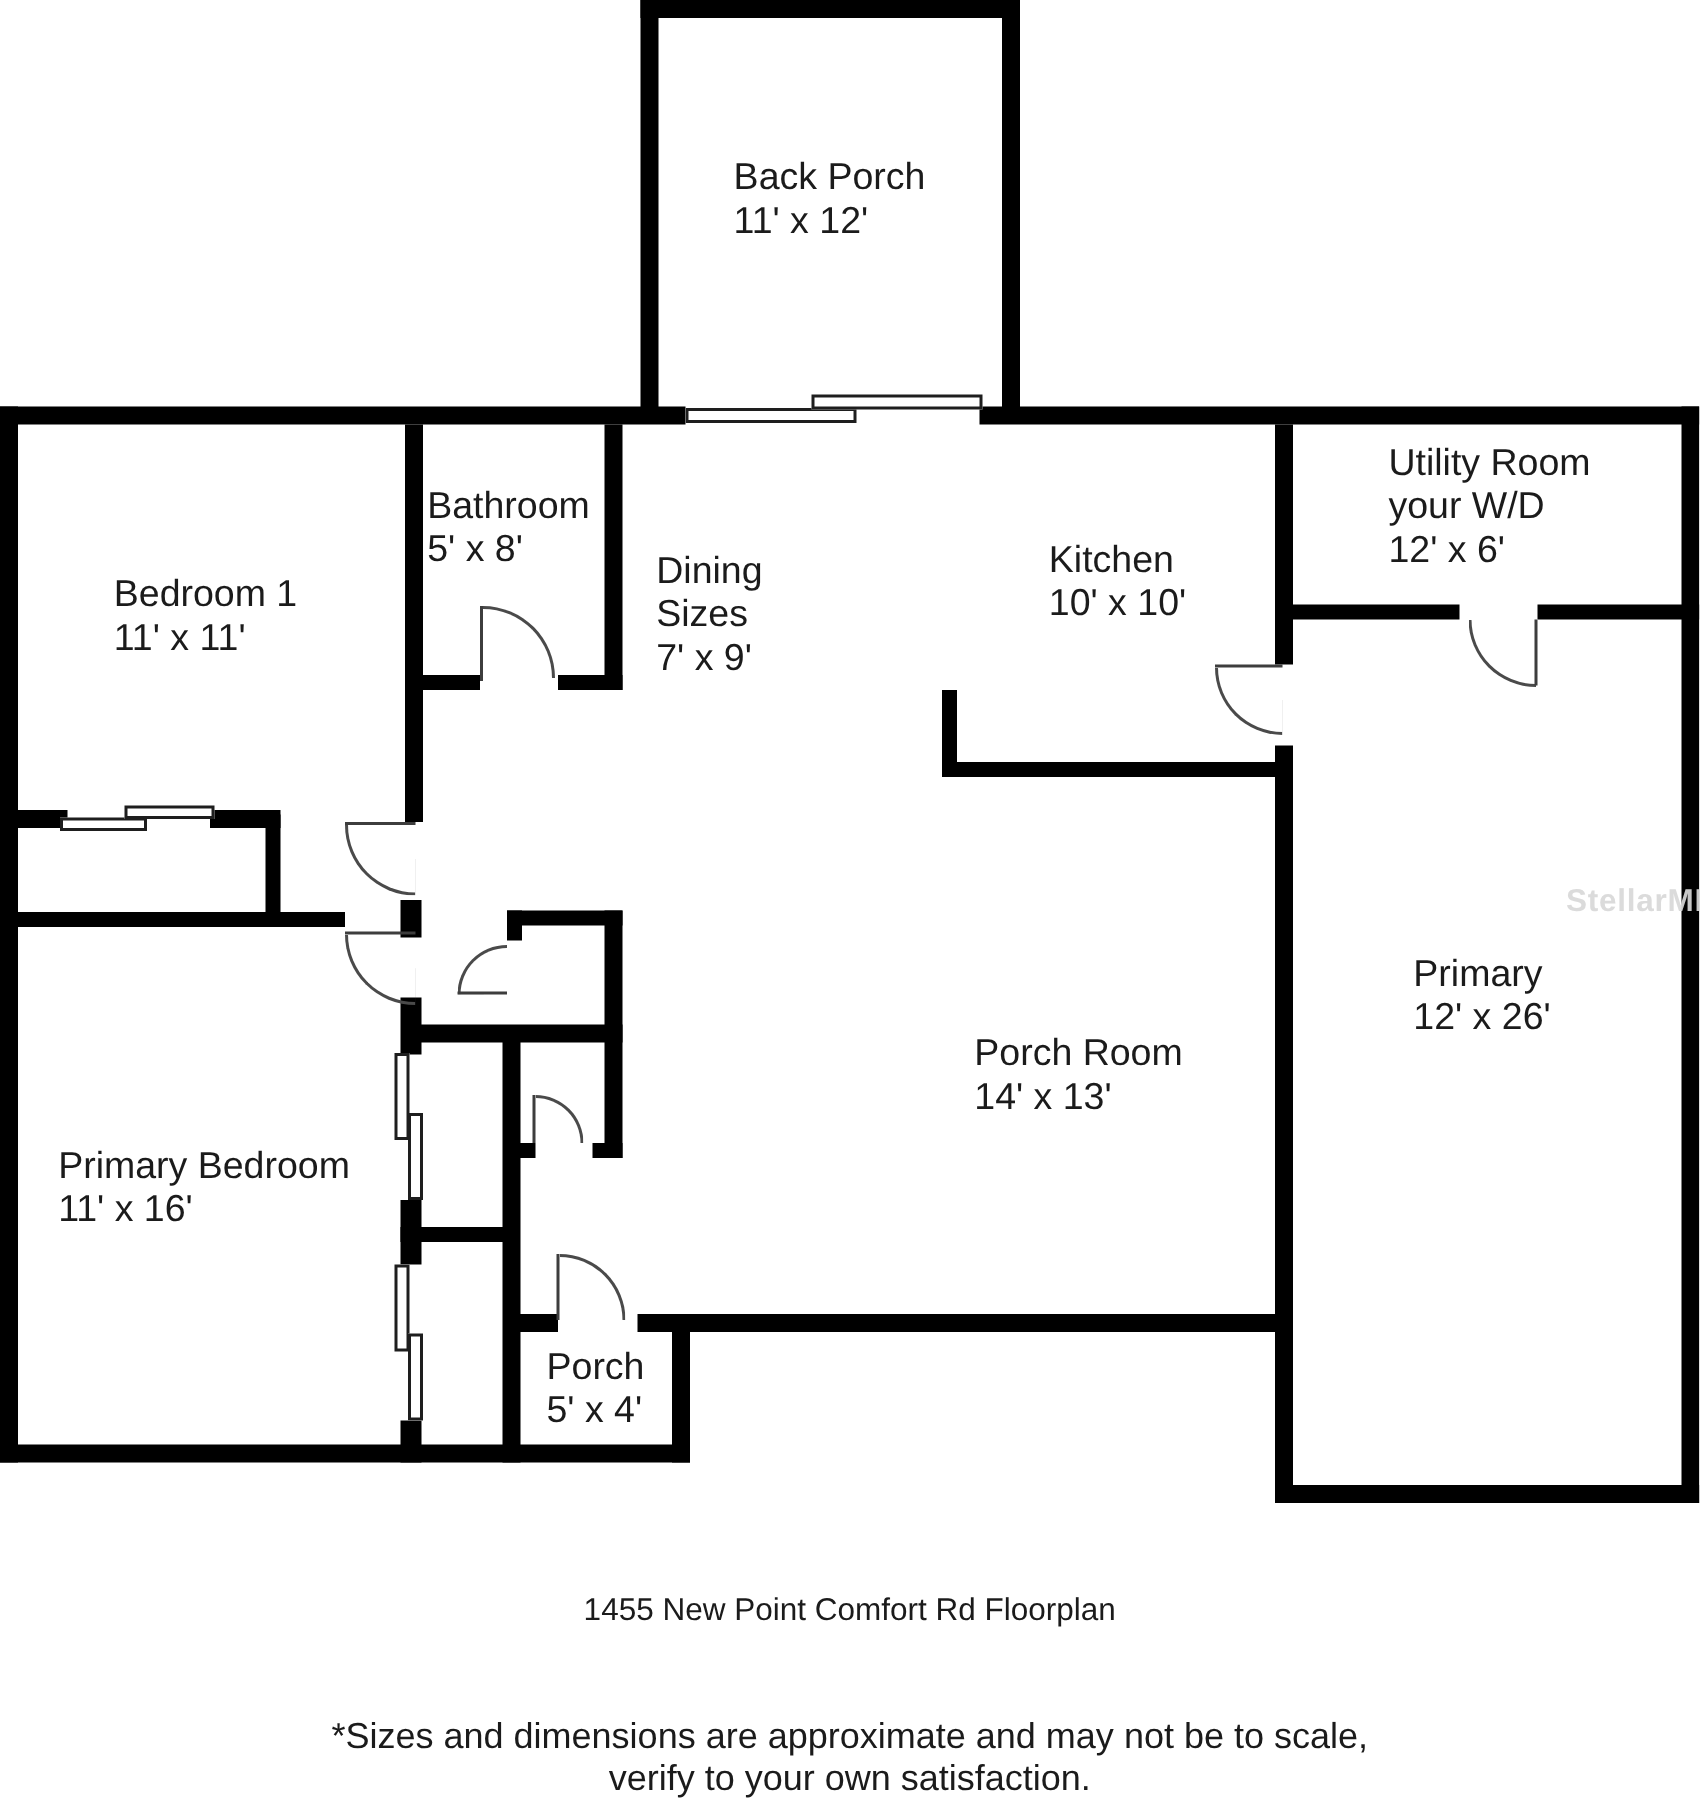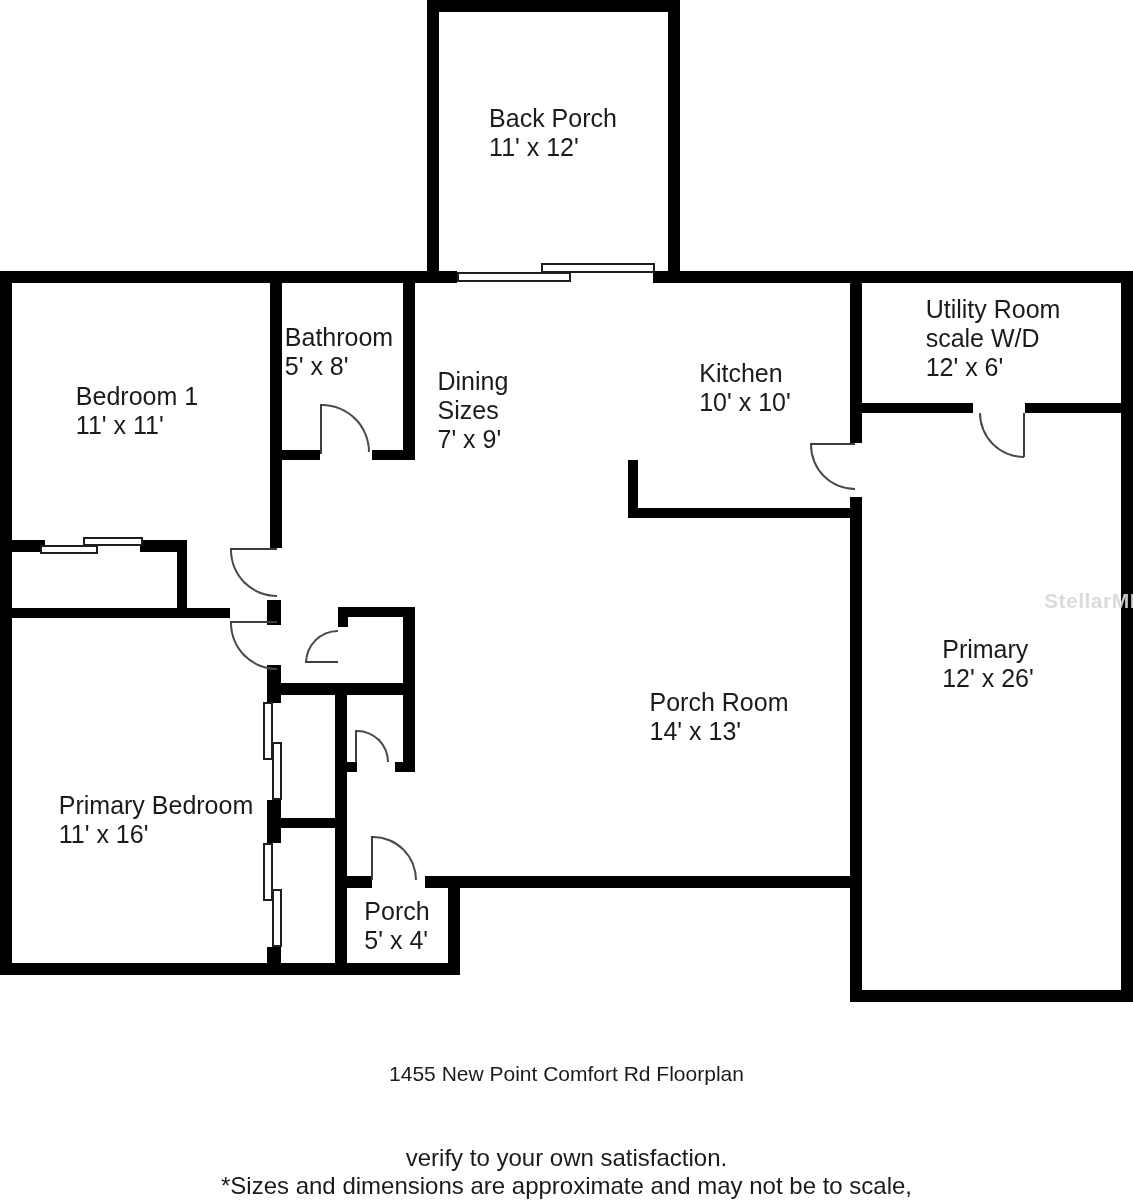--- a/index.html
+++ b/index.html
@@ -132,45 +132,45 @@
     <div>7' x 9'</div>
   </div>
 
   <div class="room-label" style="left:745px; top:388px;">
     <div>Kitchen</div>
     <div>10' x 10'</div>
   </div>
 
   <div class="room-label" style="left:993px; top:338px;">
     <div>Utility Room</div>
-    <div>scale W/D</div>
+    <div>your W/D</div>
     <div>12' x 6'</div>
   </div>
 
   <div class="room-label" style="left:988px; top:664px;">
     <div>Primary</div>
     <div>12' x 26'</div>
   </div>
 
   <div class="room-label" style="left:719px; top:717px;">
     <div>Porch Room</div>
     <div>14' x 13'</div>
   </div>
 
-  <div class="room-label" style="left:156px; top:792px;margin-top:28px;">
+  <div class="room-label" style="left:136px; top:792px;">
     <div>Primary Bedroom</div>
     <div>11' x 16'</div>
   </div>
 
   <div class="room-label" style="left:397px; top:926px;">
     <div>Porch</div>
     <div>5' x 4'</div>
   </div>
 
   <div class="watermark" style="left:1044px; top:589px;">StellarMLS</div>
 
   <div class="plan-title">1455 New Point Comfort Rd Floorplan</div>
   <div class="disclaimer">
+    <div>*Sizes and dimensions are approximate and may not be to scale,</div>
     <div>verify to your own satisfaction.</div>
-    <div>*Sizes and dimensions are approximate and may not be to scale,</div>
   </div>
 
 </div>
 
 </body></html>

